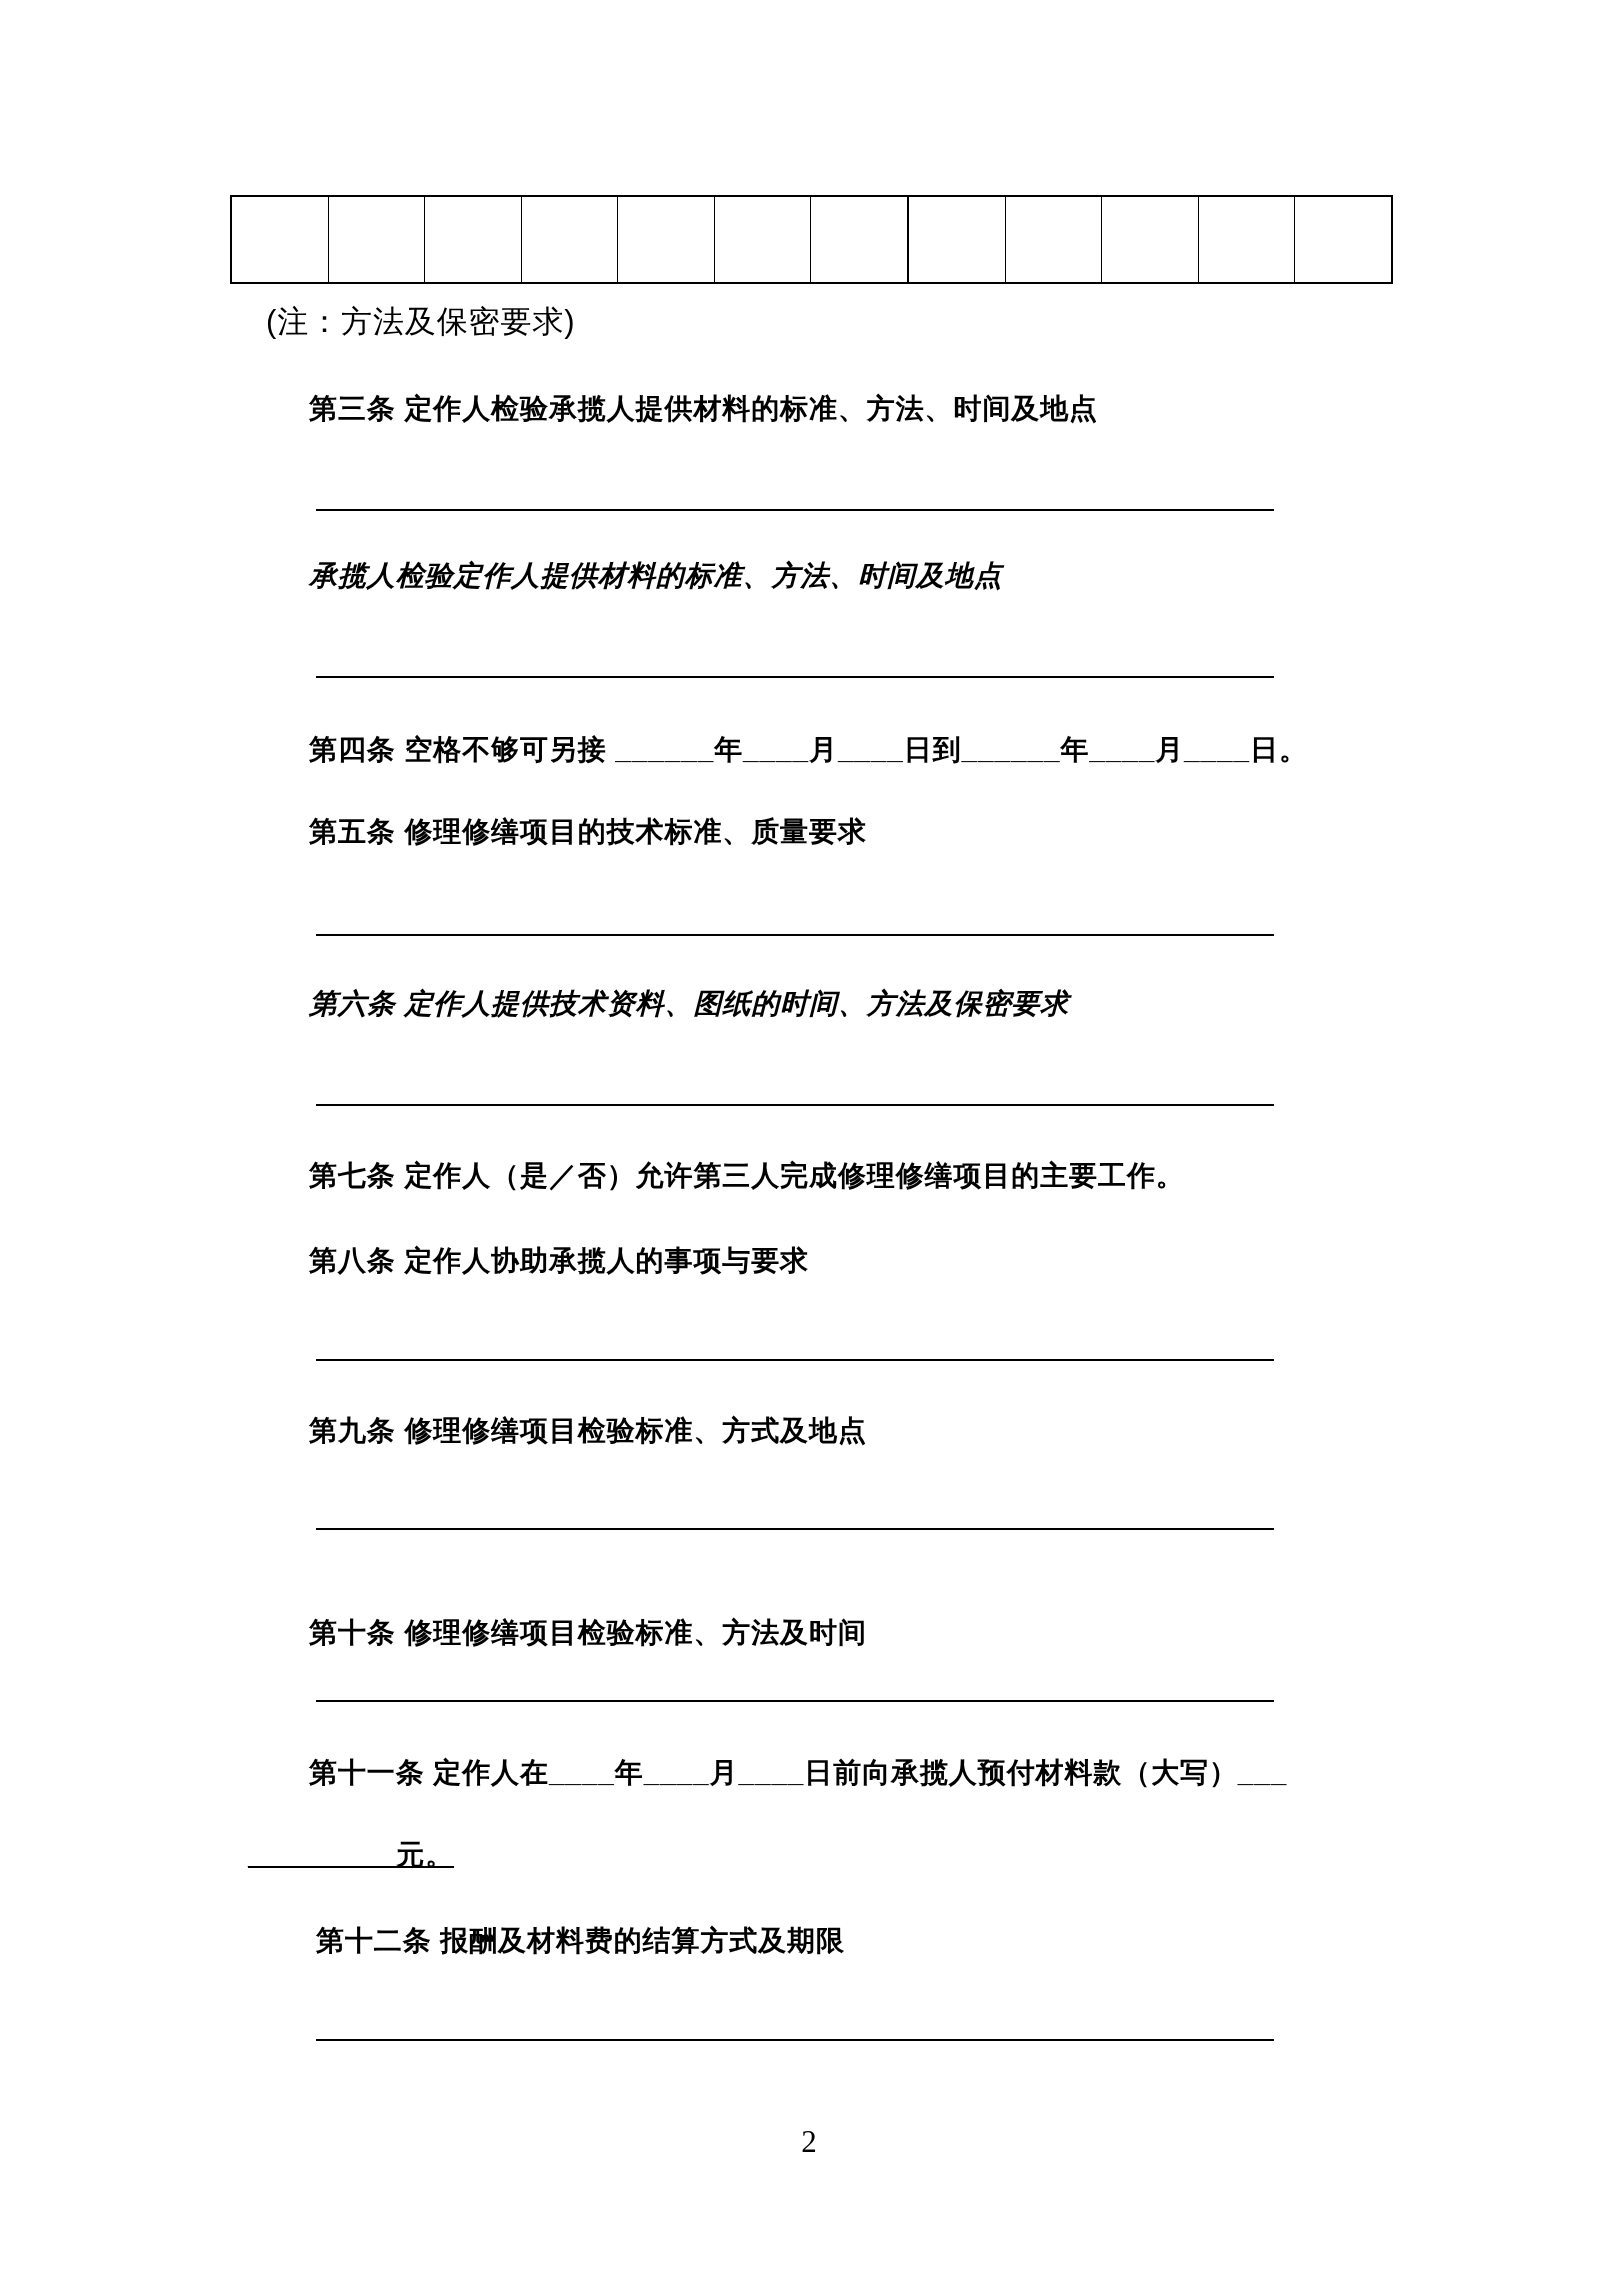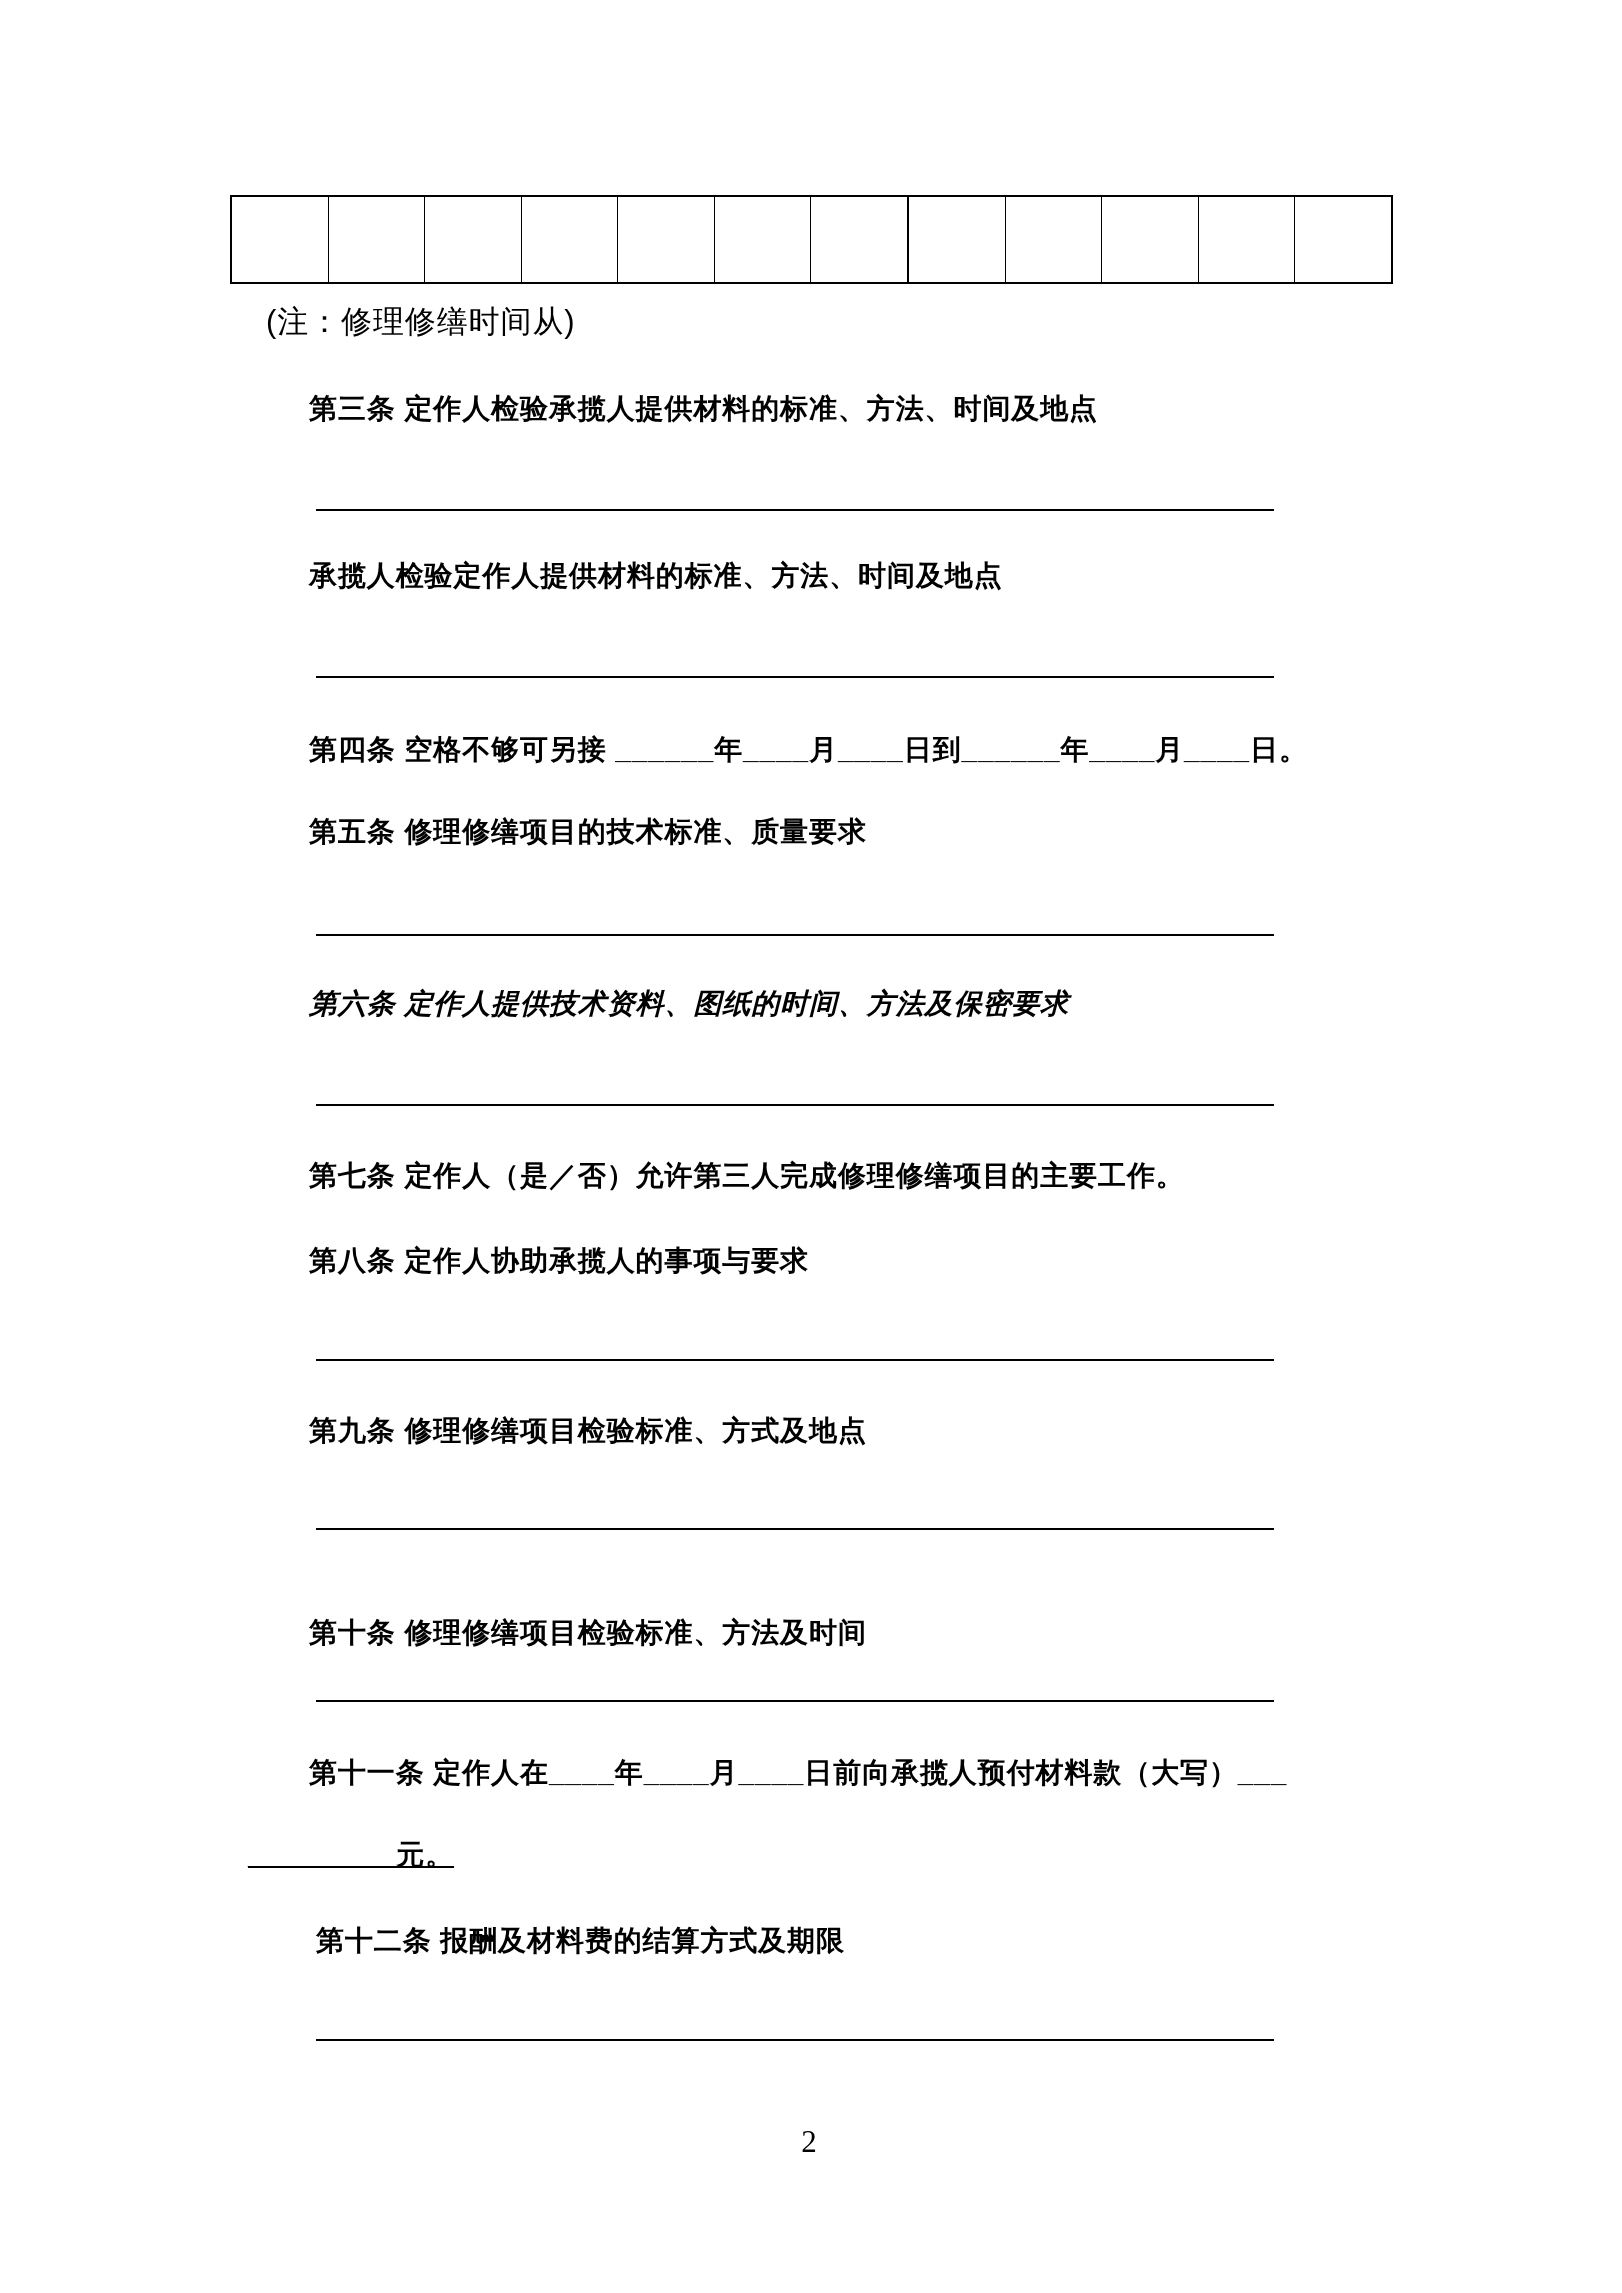--- a/index.html
+++ b/index.html
@@ -87,26 +87,26 @@
     <div class="grid-cell"></div>
     <div class="grid-cell"></div>
     <div class="grid-cell"></div>
     <div class="grid-cell"></div>
     <div class="grid-cell"></div>
     <div class="grid-cell"></div>
     <div class="grid-cell"></div>
     <div class="grid-cell"></div>
   </div>
 
-  <div class="note">(注：修理修缮时间从)</div>
+  <div class="note">(注：方法及保密要求)</div>
 
   <div class="clause" style="top:394px;">第三条 定作人检验承揽人提供材料的标准、方法、时间及地点</div>
   <div class="blank-rule" style="top:509px;"></div>
 
-  <div class="clause" style="top:561px;">承揽人检验定作人提供材料的标准、方法、时间及地点</div>
+  <div class="clause" style="top:561px;font-style:italic;">承揽人检验定作人提供材料的标准、方法、时间及地点</div>
   <div class="blank-rule" style="top:676px;"></div>
 
   <div class="clause" style="top:735px;">第四条 空格不够可另接 ______年____月____日到______年____月____日。</div>
 
   <div class="clause" style="top:817px;">第五条 修理修缮项目的技术标准、质量要求</div>
   <div class="blank-rule" style="top:934px;"></div>
 
   <div class="clause" style="top:989px;font-style:italic;">第六条 定作人提供技术资料、图纸的时间、方法及保密要求</div>
   <div class="blank-rule" style="top:1104px;"></div>
 

